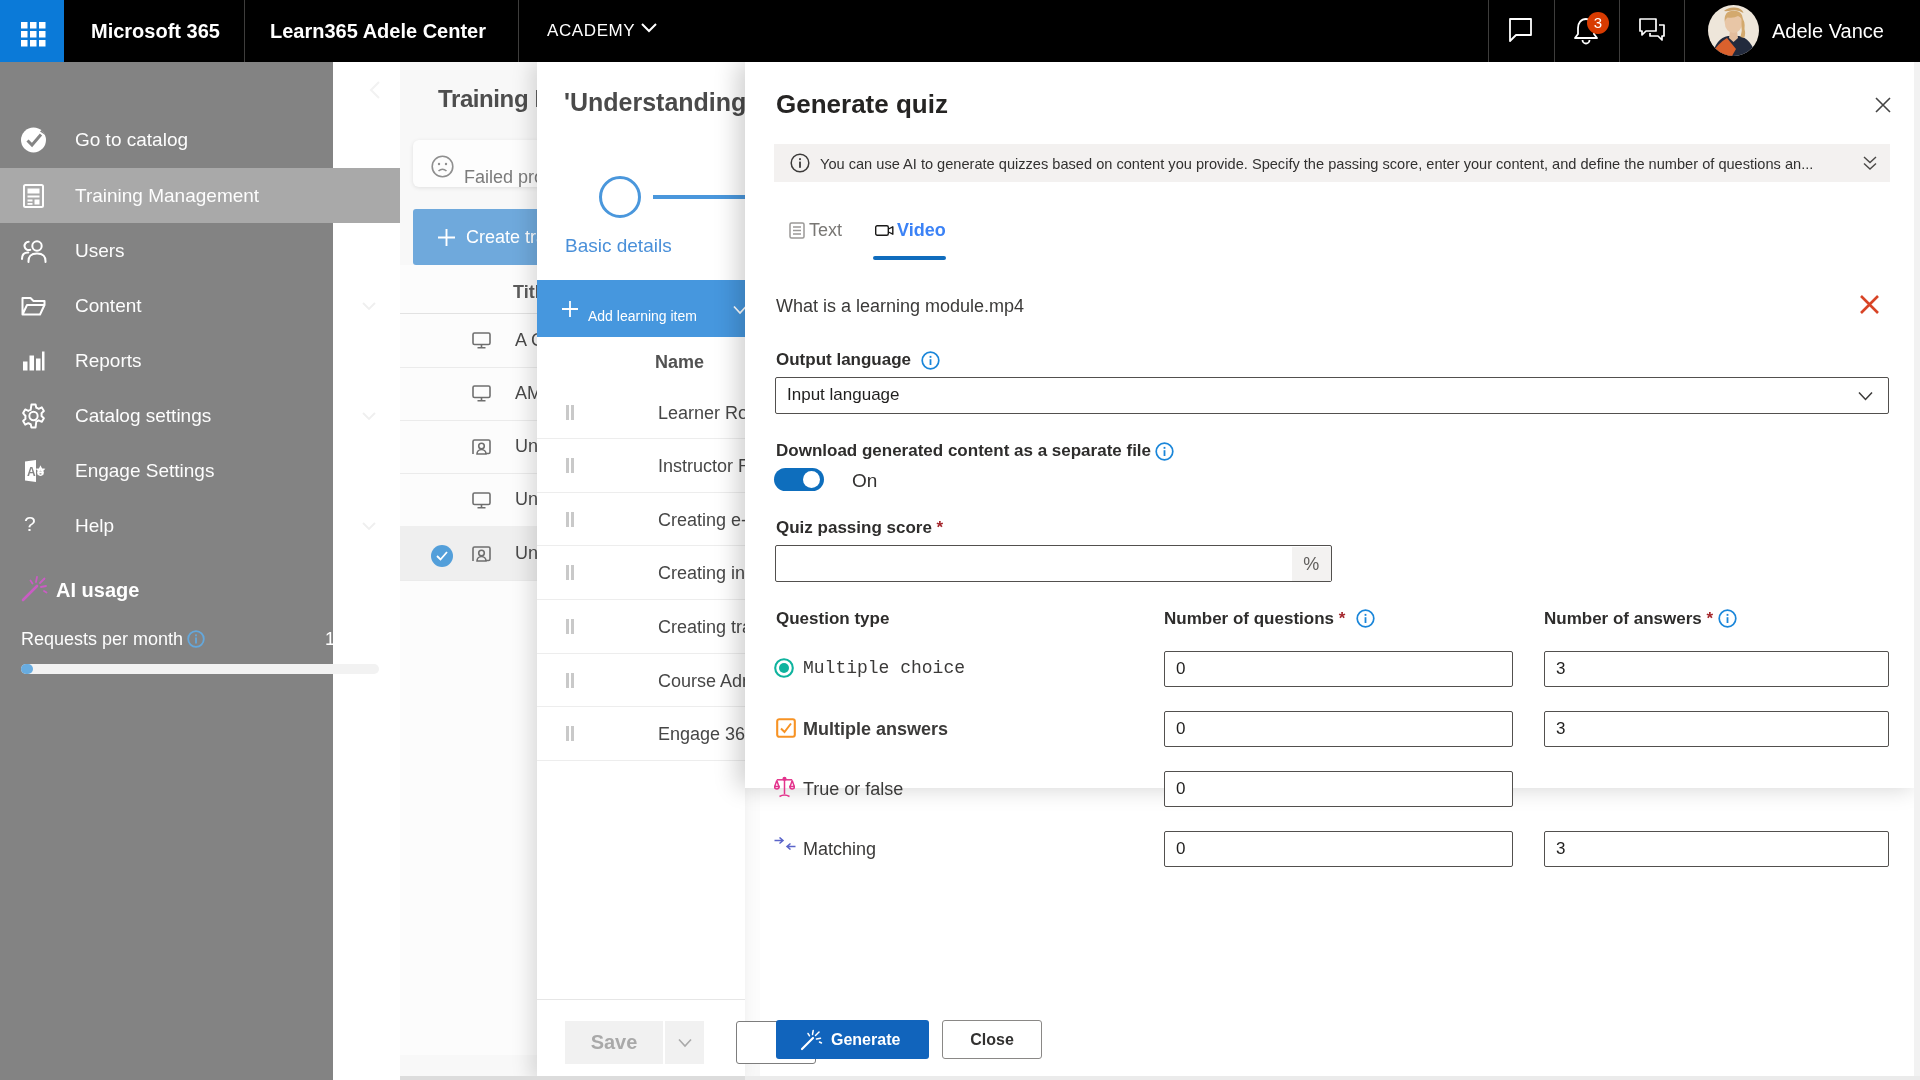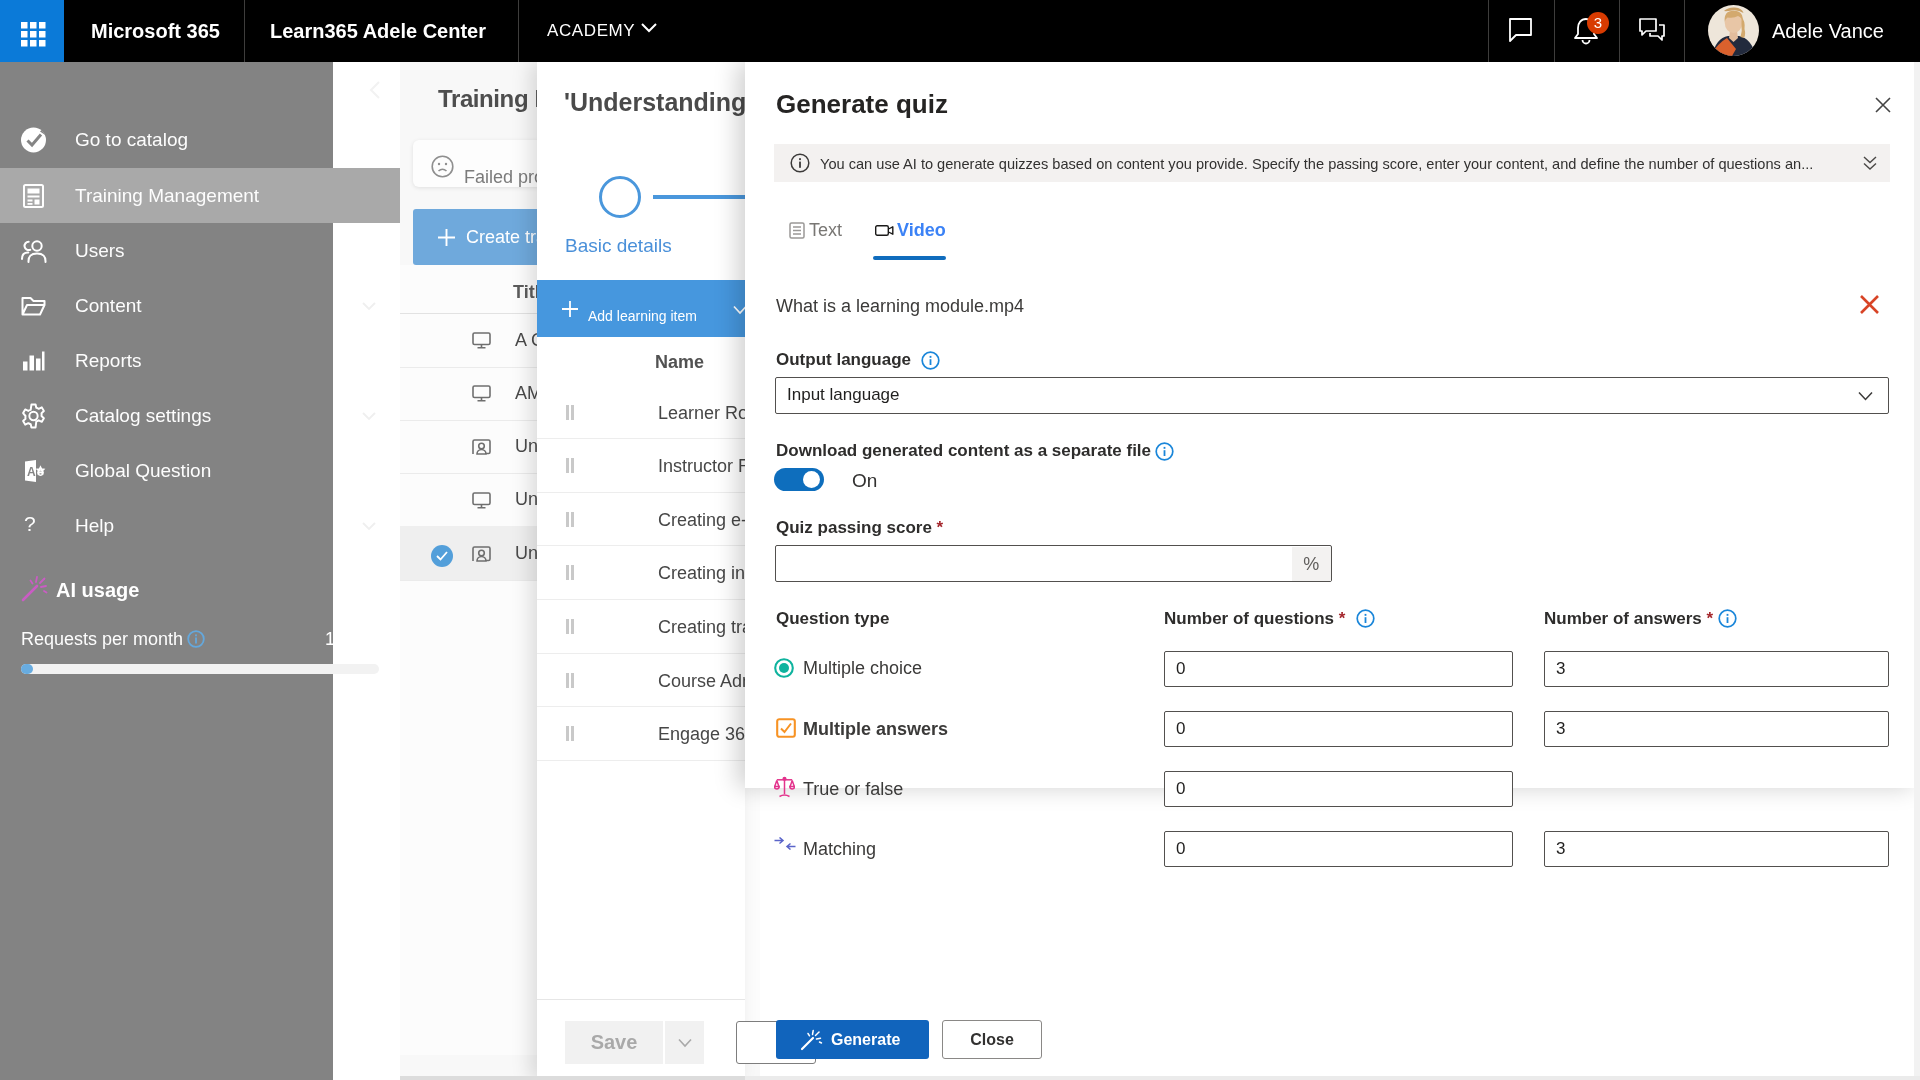--- a/index.html
+++ b/index.html
@@ -161,21 +161,21 @@
     <svg class="nav-ch" viewBox="0 0 16 16">
         <path d="M2 5 L8 11 L14 5" stroke="#efefef" stroke-width="1.8" fill="none"></path>
       </svg>
   </div>
   <div class="nav-row" style="top:381px;">
     <svg class="nav-ic" viewBox="0 0 27 27">
       <path d="M5 4 L16 2.5 V24.5 L5 23 Z" fill="#fff"></path>
       <text x="7" y="18" font-size="12" font-weight="bold" fill="#858585" font-family="Liberation Sans">A</text>
       <path d="M20.5 9.5 l1 2 2.2 0.3 -1.6 1.7 0.4 2.3 -2 -1.1 -2 1.1 0.4 -2.3 -1.6 -1.7 2.2 -0.3 z M20.5 12.5 a2.6 2.6 0 1 0 0.01 0" stroke="#fff" stroke-width="1.6" fill="none"></path>
     </svg>
-    <div class="nav-tx">Global Question</div>
+    <div class="nav-tx">Engage Settings</div>
   </div>
   <div class="nav-row" style="top:436px;">
     <div class="abs" style="left:24px;top:14px;color:#fdfdfd;font-size:21px;">?</div>
     <div class="nav-tx">Help</div>
     <svg class="nav-ch" viewBox="0 0 16 16">
         <path d="M2 5 L8 11 L14 5" stroke="#efefef" stroke-width="1.8" fill="none"></path>
       </svg>
   </div>
 
   <svg class="abs" style="left:20px;top:513px;" width="28" height="28" viewBox="0 0 28 28">
@@ -386,21 +386,21 @@
   <svg class="iinfo" style="left:973px;top:547px;" viewBox="0 0 19 19">
       <circle cx="9.5" cy="9.5" r="8.3" stroke="#1a86d9" stroke-width="1.7" fill="none"></circle>
       <rect x="8.6" y="8.2" width="1.8" height="5.8" fill="#1a86d9"></rect>
       <rect x="8.6" y="4.9" width="1.8" height="1.9" fill="#1a86d9"></rect>
     </svg>
 
   <svg class="abs" style="left:29px;top:596px;" width="20" height="20" viewBox="0 0 20 20">
       <circle cx="10" cy="10" r="8.8" stroke="#0fb39e" stroke-width="2.1" fill="none"></circle>
       <circle cx="10" cy="10" r="5" fill="#0fb39e"></circle>
     </svg>
-  <div class="qlabel" style="left:58px;top:596px;">Multiple choice</div>
+  <div class="qlabel" style="left:58px;top:596px;font-family:Liberation Mono, monospace;">Multiple choice</div>
   <div class="ginput" style="left:419px;top:589px;width:349px;height:36px;">0</div>
   <div class="ginput" style="left:799px;top:589px;width:345px;height:36px;">3</div>
 
   <svg class="abs" style="left:31px;top:656px;" width="20" height="20" viewBox="0 0 20 20">
       <rect x="1.2" y="1.2" width="17.6" height="17.6" rx="2" stroke="#f79324" stroke-width="2.1" fill="none"></rect>
       <path d="M5 10.5 L8.5 14 L15 5.5" stroke="#f79324" stroke-width="2" fill="none"></path>
     </svg>
   <div class="qlabel" style="left:58px;top:657px;font-weight:bold;">Multiple answers</div>
   <div class="ginput" style="left:419px;top:649px;width:349px;height:36px;">0</div>
   <div class="ginput" style="left:799px;top:649px;width:345px;height:36px;">3</div>

